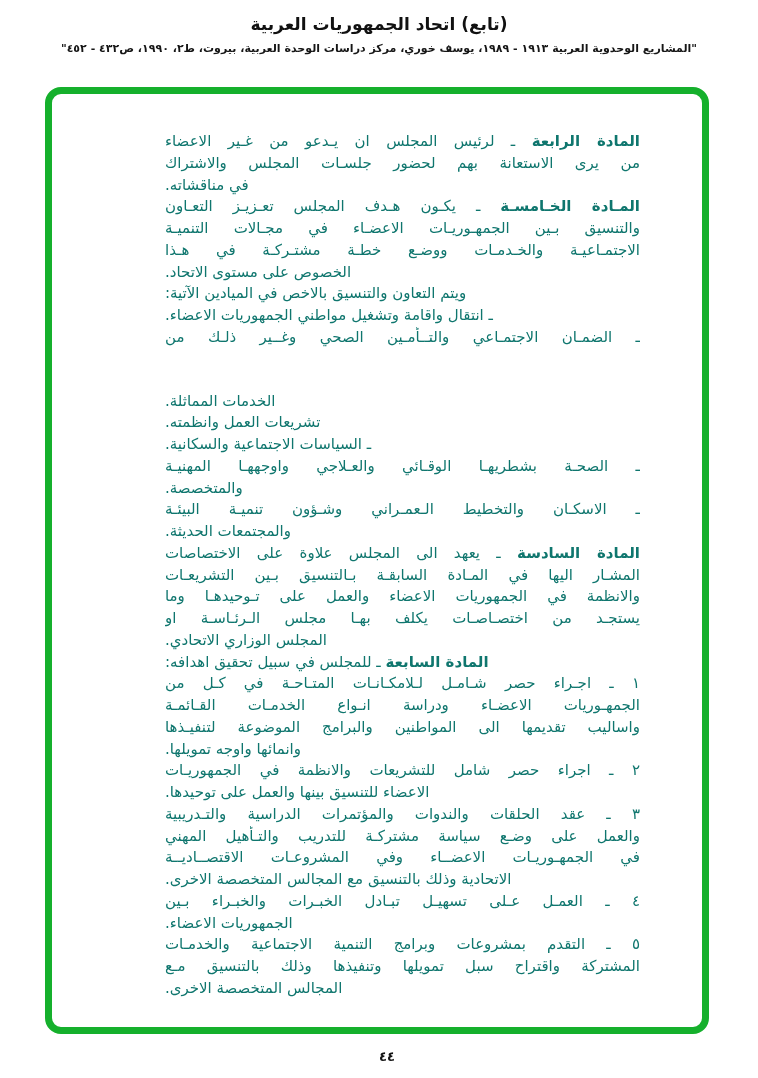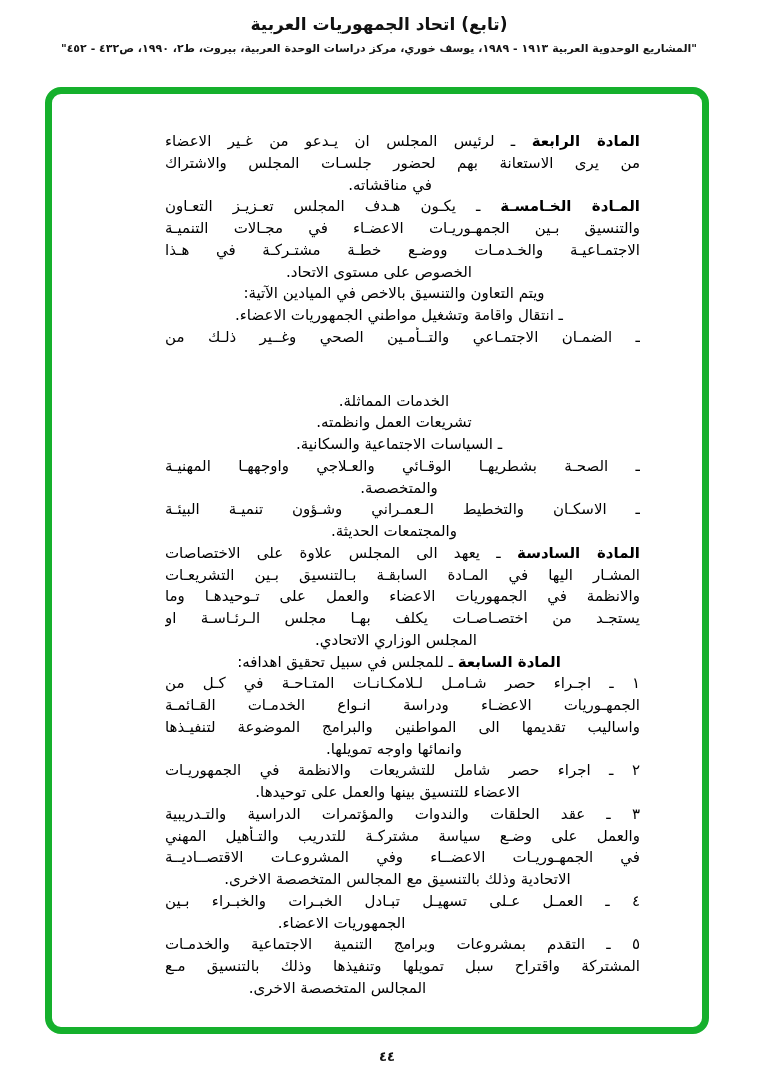--- a/index.html
+++ b/index.html
@@ -51,37 +51,37 @@
     border-radius: 16px;
     background: #ffffff;
   }
   
   #text-column {
     position: absolute;
     left: 165px;
     top: 131px;
     width: 475px;
     direction: rtl;
-    color: #000000;
+    color: #0f766e;
   }
   .line {
     height: 21.75px;
     line-height: 21.75px;
     font-size: 15px;
     white-space: nowrap;
     overflow: visible;
   }
   .line.just {
     white-space: normal;
     text-align: justify;
     text-align-last: justify;
     overflow: hidden;
   }
   .line.right {
-    text-align: center;
+    text-align: left;
   }
   .line b { font-weight: bold; }
   
   #page-footer {
     position: absolute;
     top: 1046px;
     left: 8px;
     width: 758px;
     text-align: center;
   }

